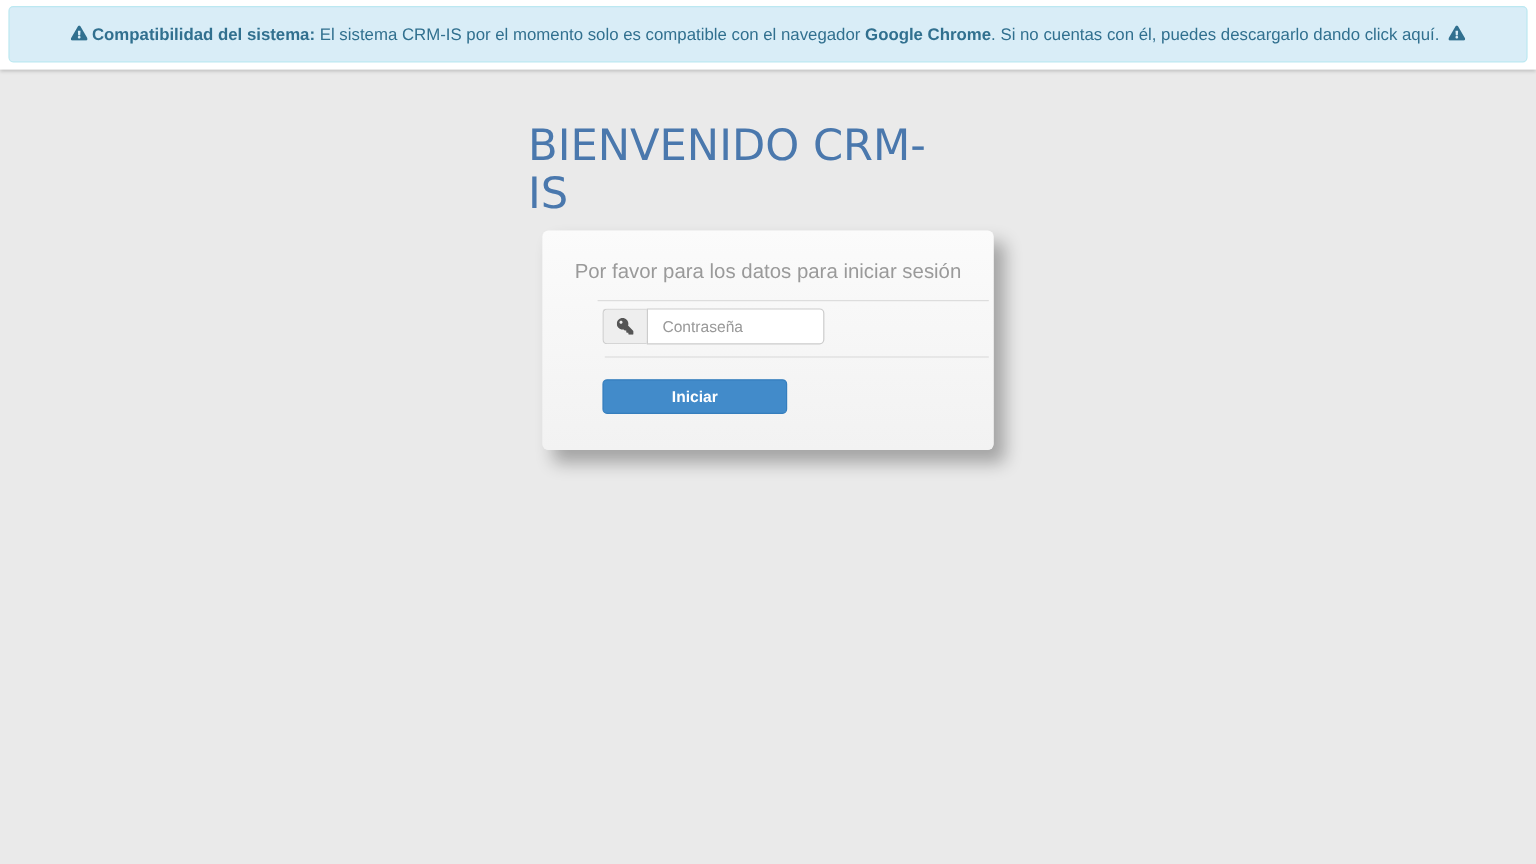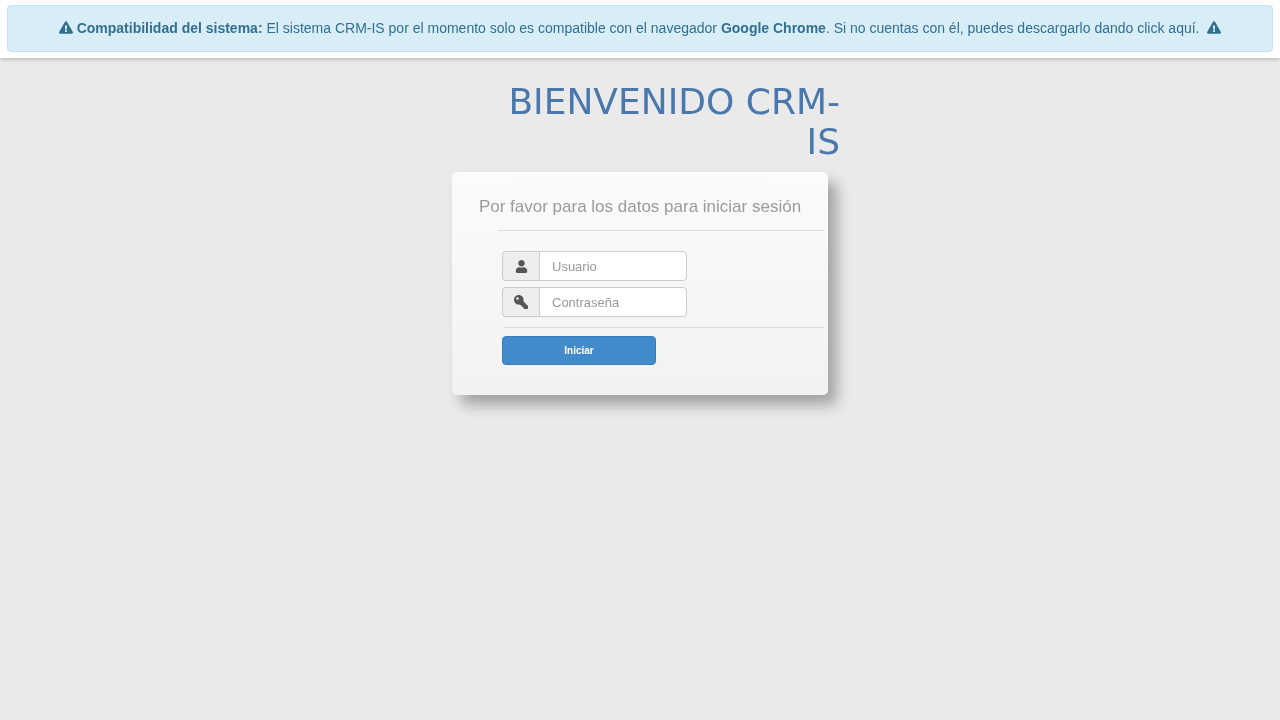--- a/index.html
+++ b/index.html
@@ -55,22 +55,22 @@
   }
   .alert .warn-icon svg{display:block;width:100%;height:100%;fill:var(--alert-text);}
   .alert .warn-lead{margin-right:4px;}
   .alert .warn-trail{margin-left:4px;}
   .alert .link{color:var(--alert-text);text-decoration:none;cursor:pointer;}
 
   
   .main{position:relative;z-index:1;}
   .page-title{
     width:400px;
-    margin:24px auto 10px auto;
-    text-align:right;
+    margin:44px auto 10px auto;
+    text-align:left;
     font-family:"DejaVu Sans",sans-serif;
     font-size:36px;
     line-height:40px;
     color:var(--title-color);
     font-weight:normal;
   }
   .login-card{
     width:376px;
     margin:0 auto;
     background:linear-gradient(var(--card-bg-top),var(--card-bg-bottom));
@@ -118,27 +118,27 @@
     padding:0 12px;
     font-size:13px;
     color:#555;
     background:#fff;
     outline:none;
     font-family:"Liberation Sans",sans-serif;
   }
   .input-group input::placeholder{color:var(--placeholder);opacity:1;}
   .submit-btn{
     display:block;
-    margin-top:8px;
+    margin-top:18px;
     width:154px;height:29px;
     background:var(--btn-bg);
     border:1px solid var(--btn-border);
     border-radius:4px;
     color:var(--btn-text);
-    font-size:10px;
+    font-size:13px;
     font-weight:bold;
     font-family:"Liberation Sans",sans-serif;
     cursor:pointer;
   }
 </style>
 </head>
 <body>
 
 <div class="top-strip">
   <div class="alert">
@@ -154,28 +154,20 @@
   </div>
 </div>
 
 <div class="main">
   <h1 class="page-title"><span>BIENVENIDO CRM-</span><br><span>IS</span></h1>
 
   <div class="login-card">
     <div class="card-heading">Por favor para los datos para iniciar sesión</div>
     <hr class="divider-top">
     <div class="form-area">
-      <div class="input-group first">
-        <span class="input-addon">
-          <svg width="13" height="13" viewBox="0 0 448 512">
-              <path d="M224 256c70.7 0 128-57.3 128-128S294.7 0 224 0 96 57.3 96 128s57.3 128 128 128zm89.6 32h-16.7c-22.2 10.2-46.9 16-72.9 16s-50.6-5.8-72.9-16h-16.7C60.2 288 0 348.2 0 422.4V464c0 26.5 21.5 48 48 48h352c26.5 0 48-21.5 48-48v-41.6c0-74.2-60.2-134.4-134.4-134.4z"></path>
-            </svg>
-        </span>
-        <input type="text" placeholder="Usuario" style="">
-      </div>
       <div class="input-group second">
         <span class="input-addon">
           <svg class="key-flip" width="14" height="14" viewBox="0 0 512 512">
               <path d="M512 176.001C512 273.203 433.202 352 336 352c-11.22 0-22.19-1.062-32.827-3.069l-24.012 27.014A23.999 23.999 0 0 1 261.223 384H224v40c0 13.255-10.745 24-24 24h-40v40c0 13.255-10.745 24-24 24H24c-13.255 0-24-10.745-24-24v-78.059c0-6.365 2.529-12.47 7.029-16.971l161.802-161.802C163.108 213.814 160 195.271 160 176 160 78.798 238.797.001 335.999 0 433.488-.001 512 78.511 512 176.001zM336 128c0 26.51 21.49 48 48 48s48-21.49 48-48-21.49-48-48-48-48 21.49-48 48z"></path>
             </svg>
         </span>
         <input type="password" placeholder="Contraseña" style="">
       </div>
       <hr class="divider-bottom">
       <button class="submit-btn">Iniciar</button>

